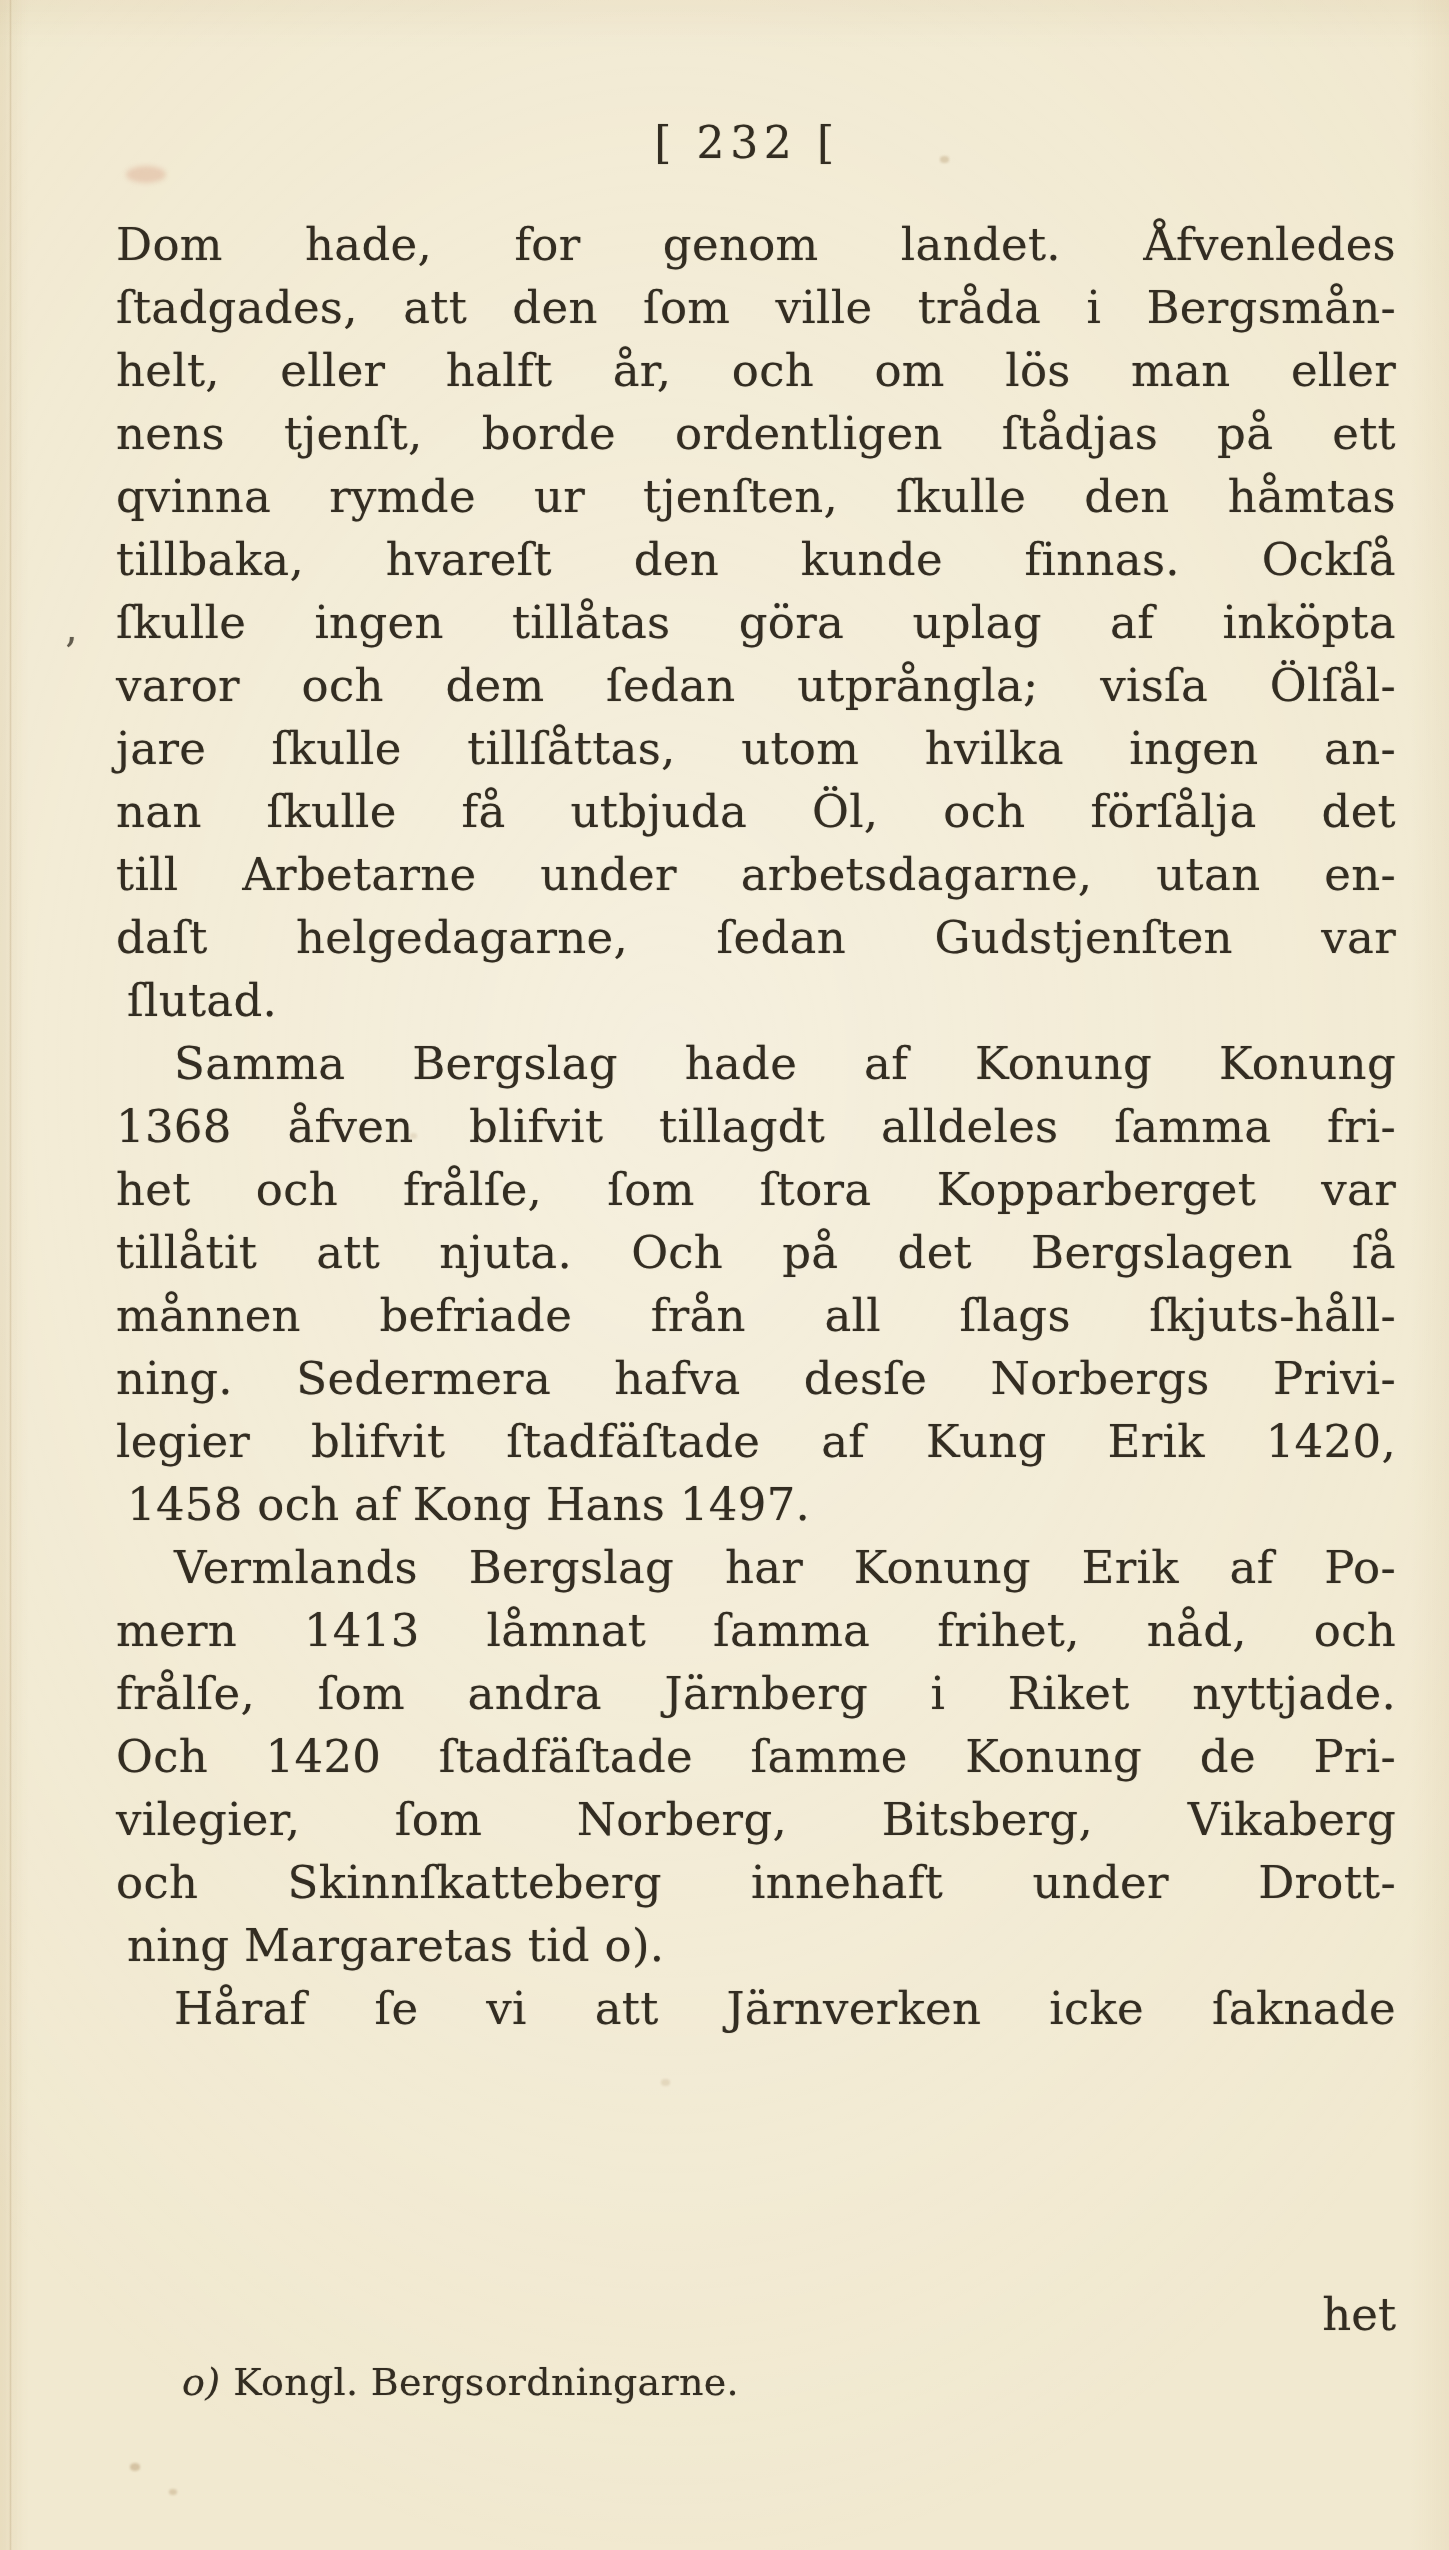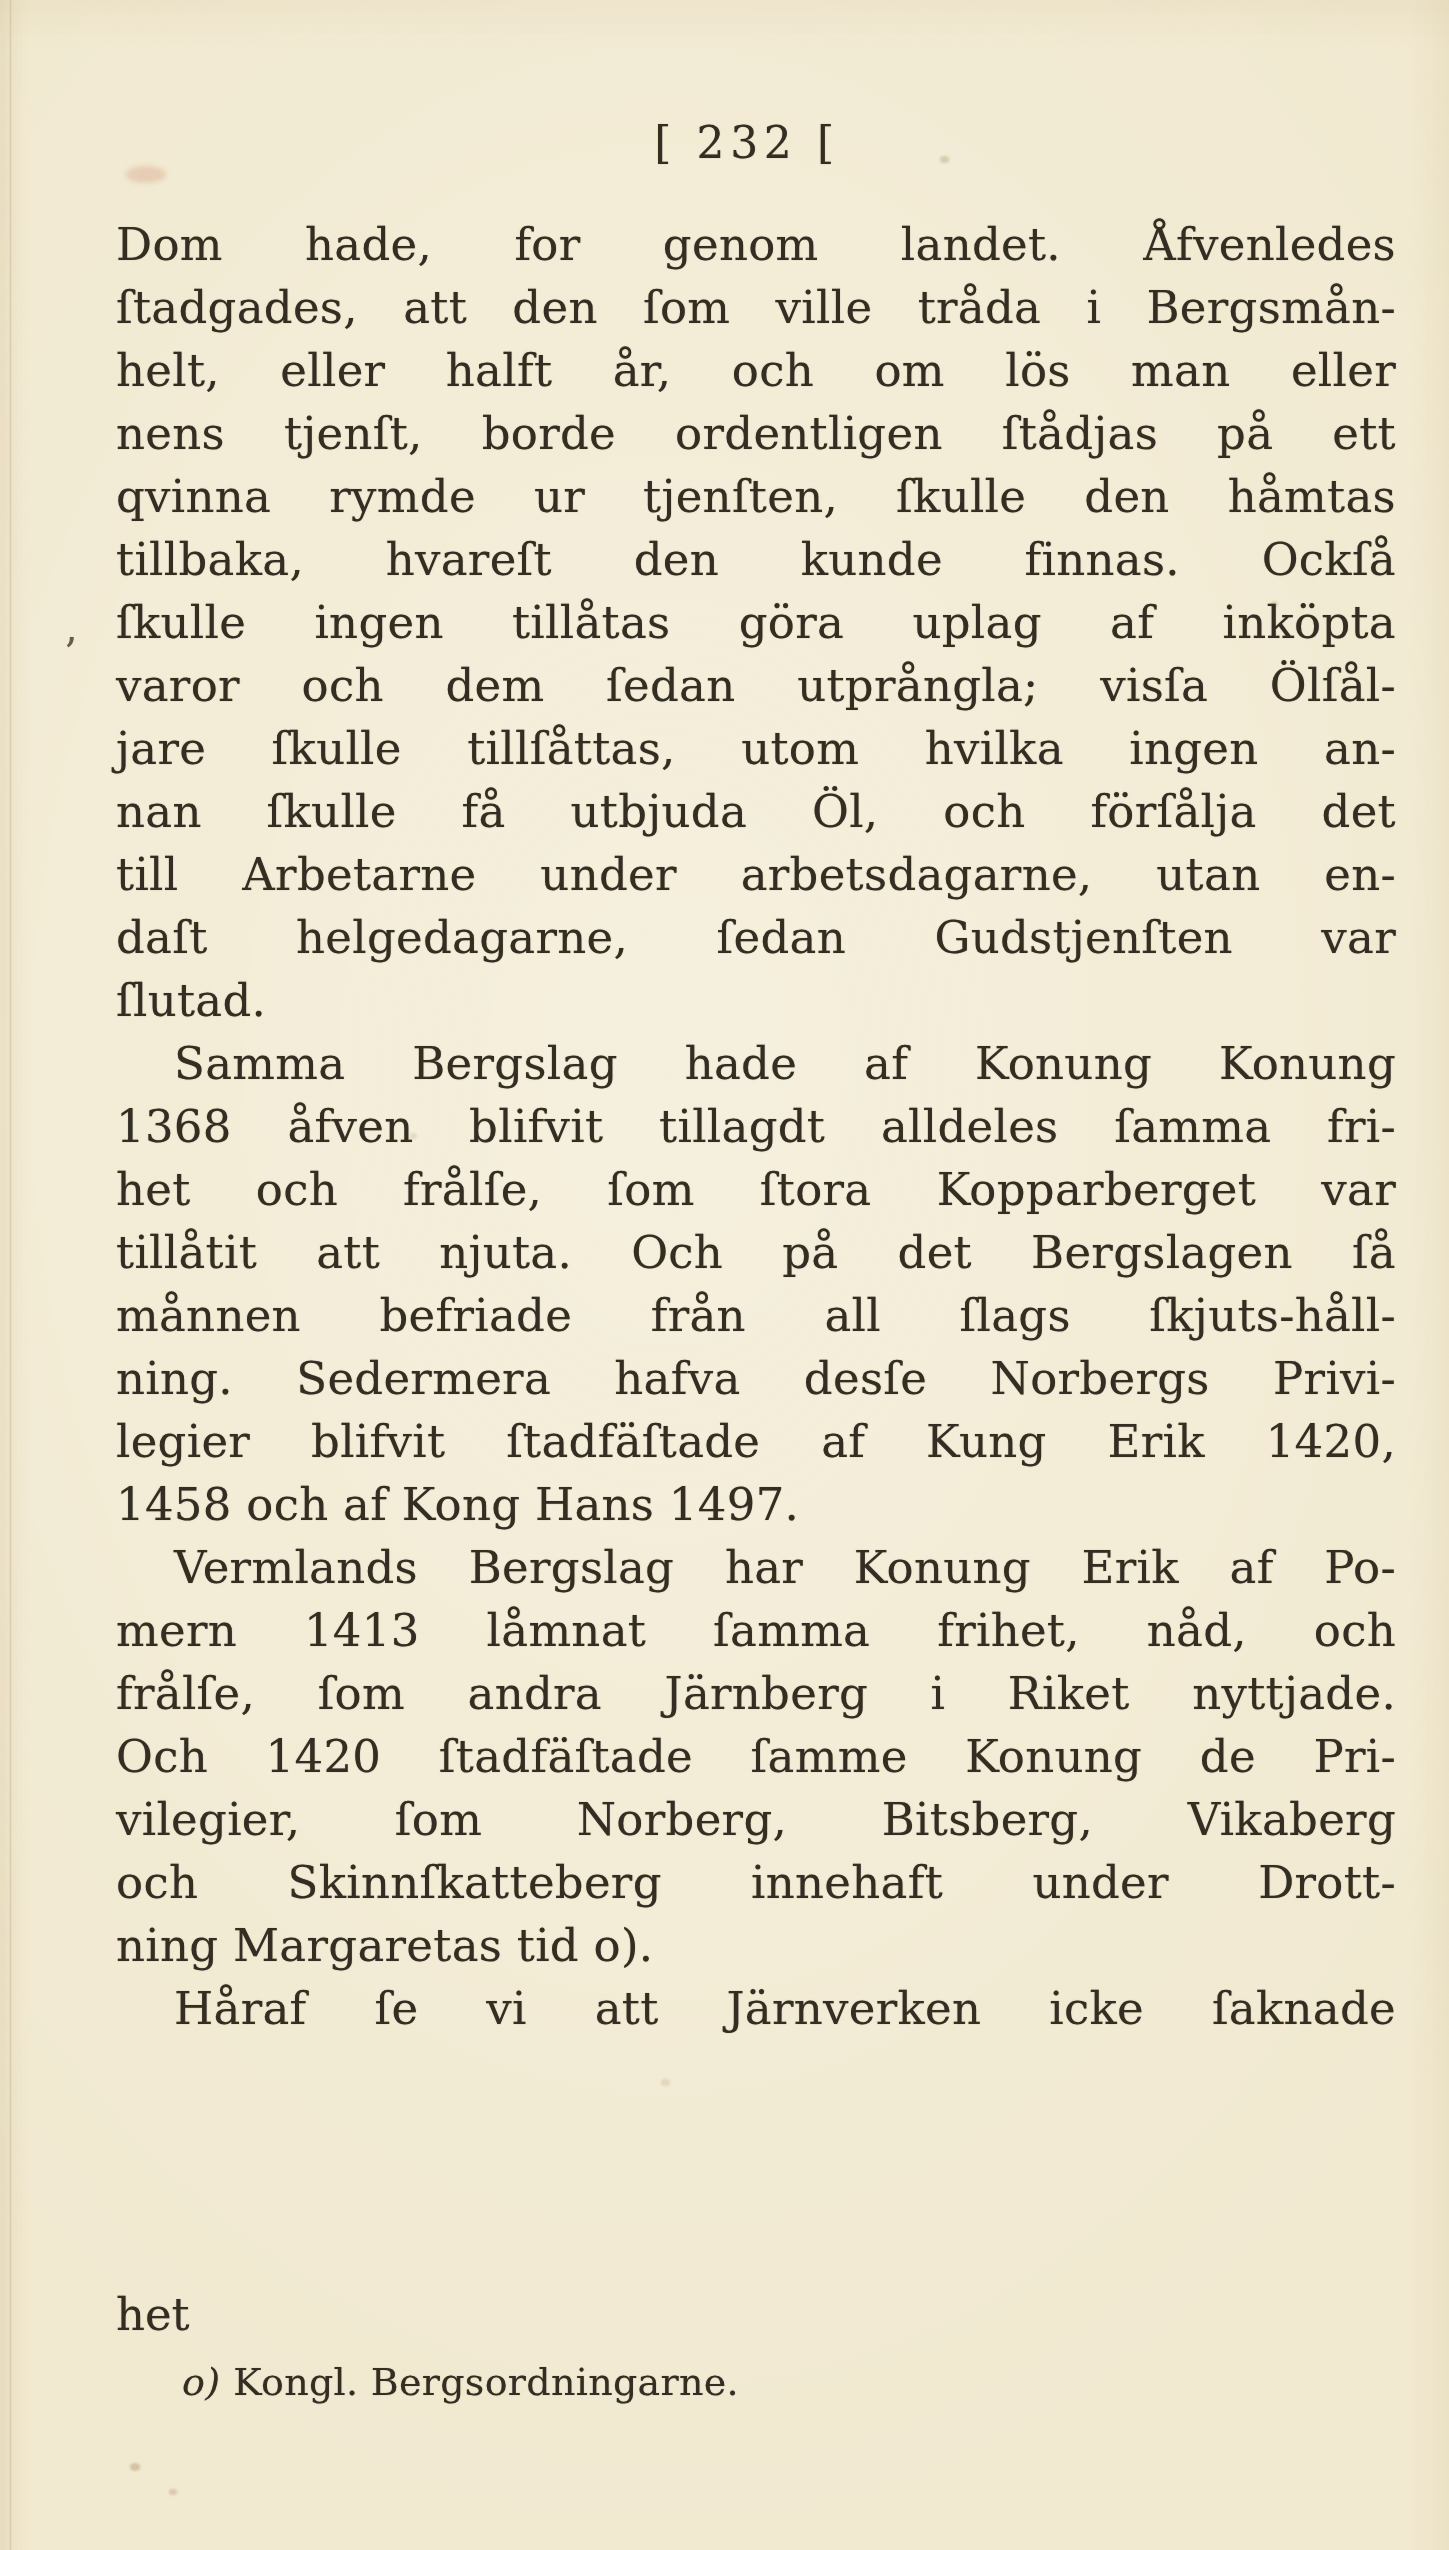--- a/index.html
+++ b/index.html
@@ -21,25 +21,25 @@
   }
   #header{
     position:absolute;left:116px;top:112px;width:1262px;
     text-align:center;font-size:44px;letter-spacing:5.6px;line-height:62px;
   }
   #textblock{ position:absolute;left:116px;top:213px;width:1280px; }
   .line{
     height:63px;line-height:63px;font-size:45px;letter-spacing:0.3px;
     text-align:justify;text-align-last:justify;white-space:nowrap;
   }
-  .line.end{ text-align-last:left; }
+  .line.end{ text-align-last:left;margin-left:11px; }
   .line.indent{ text-indent:58px; }
   #catchword{
     position:absolute;left:116px;top:2284px;width:1280px;
-    font-size:45px;line-height:62px;
+    text-align:right;font-size:45px;line-height:62px;
   }
   #footnote{
     position:absolute;left:182px;top:2357px;
     font-size:38px;line-height:51px;letter-spacing:0.3px;
   }
   #footnote .marker{ font-style:italic;margin-right:13px; }
   #margin-mark{
     position:absolute;left:64px;top:629px;font-size:41px;opacity:0.75;
   }
   .stain{ position:absolute;border-radius:50%;pointer-events:none; }

